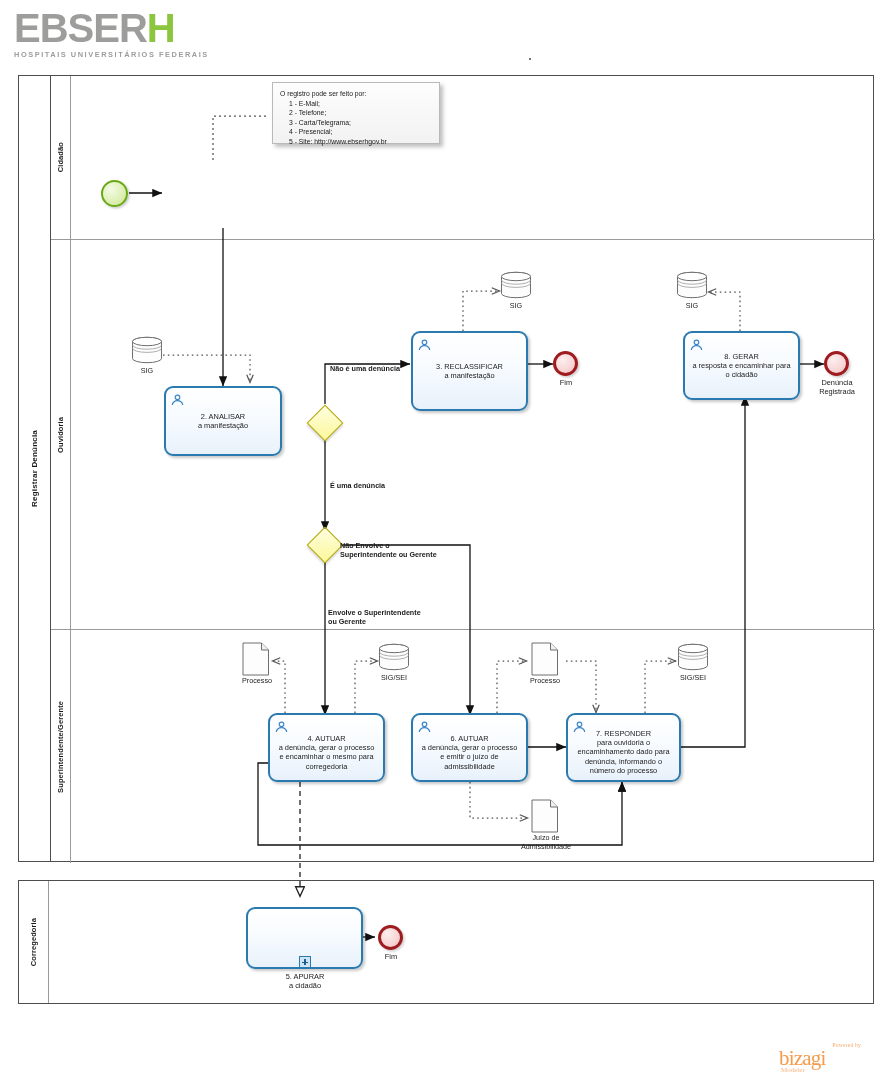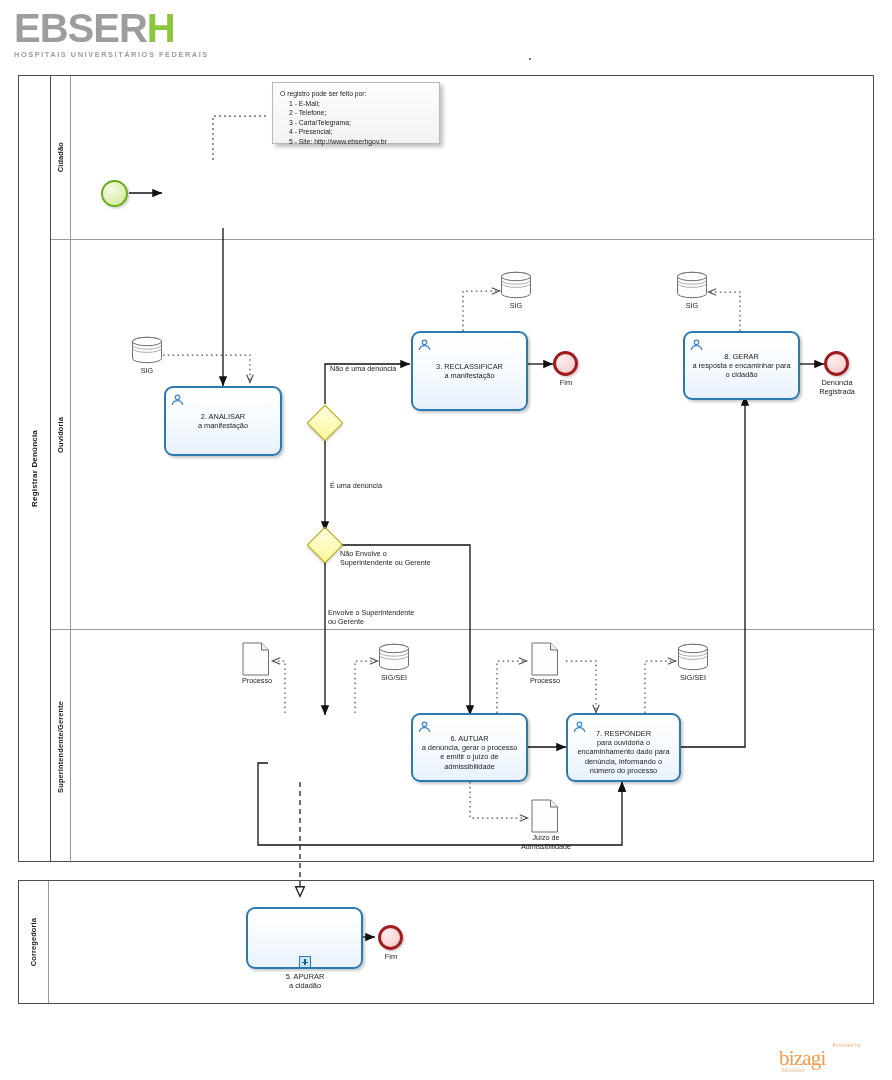--- a/index.html
+++ b/index.html
@@ -58,21 +58,21 @@
   .ds{position:absolute;width:32px;height:28px;}
   .doc{position:absolute;width:28px;height:34px;}
   .art-cap{position:absolute;text-align:center;font-size:7.2px;line-height:9px;white-space:nowrap;}
   .note{position:absolute;box-sizing:border-box;border:1px solid #b9b9b9;
      background:linear-gradient(to bottom,#fdfdfd 0%,#f2f2f2 100%);box-shadow:3px 3px 4px rgba(0,0,0,.25);}
   .note-body{padding:6px 7px;font-size:6.8px;line-height:9.6px;color:#1a1a1a;}
   .note-body div{white-space:nowrap;}
   .note-body .ind{padding-left:9px;}
 
   
-  .elbl{position:absolute;font-size:7.2px;line-height:9.2px;color:#1a1a1a;white-space:nowrap;background:transparent;}
+  .elbl{position:absolute;font-size:7.2px;line-height:9.2px;color:#1a1a1a;white-space:nowrap;background:transparent;font-weight:bold;}
 
   
   #wm{position:absolute;right:29px;bottom:6px;width:84px;text-align:left;font-family:Liberation Serif, serif;}
   #wm .pw{font-size:5.6px;color:#f5a96b;text-align:right;margin-right:2px;letter-spacing:.2px;}
   #wm .bz{font-size:21px;color:#f59b4b;line-height:20px;letter-spacing:-.8px;font-weight:normal;}
   #wm .md{font-size:7px;color:#f5b584;margin-left:2px;margin-top:-2px;}
   .dot{position:absolute;width:2px;height:2px;background:#777;}
 </style>
 </head>
 <body>
@@ -208,21 +208,21 @@
   </div>
 
   <div class="ev ev-end" style="left:378px;top:925px;width:25px;height:25px;"></div>
   <div class="ev-cap" style="left:361px;top:952px;width:60px;">Fim</div>
 
   <div class="gw" style="left:312px;top:410px;"></div>
   <div class="gw" style="left:312px;top:532px;"></div>
 
   <div class="elbl" style="left:330px;top:364px;">Não é uma denúncia</div>
   <div class="elbl" style="left:330px;top:481px;">É uma denúncia</div>
-  <div class="elbl" style="left:340px;top:541px;margin-top:8px;">
+  <div class="elbl" style="left:340px;top:541px;">
     <div>Não Envolve o</div>
     <div>Superintendente ou Gerente</div>
   </div>
   <div class="elbl" style="left:328px;top:608px;">
     <div>Envolve o Superintendente</div>
     <div>ou Gerente</div>
   </div>
 
   <div class="ds" style="left:131px;top:336px;">
     <svg viewBox="0 0 32 28" width="32" height="28">
@@ -334,20 +334,32 @@
         <circle cx="6.5" cy="3.4" r="2.3" fill="none" stroke="#3a86c8" stroke-width="1.2"></circle>
         <path d="M1.3,11 a5.2,4.3 0 0 1 10.4,0" fill="none" stroke="#3a86c8" stroke-width="1.2"></path>
       </svg>
     </span>
     <div class="task-label">
       <div>8. GERAR</div>
       <div>a resposta e encaminhar para o cidadão</div>
     </div>
   </div>
 
+  <div class="task" style="left:268px;top:713px;width:117px;height:69px;">
+    <span class="task-icon">
+      <svg viewBox="0 0 13 12" width="13" height="12">
+        <circle cx="6.5" cy="3.4" r="2.3" fill="none" stroke="#3a86c8" stroke-width="1.2"></circle>
+        <path d="M1.3,11 a5.2,4.3 0 0 1 10.4,0" fill="none" stroke="#3a86c8" stroke-width="1.2"></path>
+      </svg>
+    </span>
+    <div class="task-label offset">
+      <div>4. AUTUAR</div>
+      <div>a denúncia, gerar o processo e encaminhar o mesmo para corregedoria</div>
+    </div>
+  </div>
 
   <div class="task" style="left:411px;top:713px;width:117px;height:69px;">
     <span class="task-icon">
       <svg viewBox="0 0 13 12" width="13" height="12">
         <circle cx="6.5" cy="3.4" r="2.3" fill="none" stroke="#3a86c8" stroke-width="1.2"></circle>
         <path d="M1.3,11 a5.2,4.3 0 0 1 10.4,0" fill="none" stroke="#3a86c8" stroke-width="1.2"></path>
       </svg>
     </span>
     <div class="task-label offset">
       <div>6. AUTUAR</div>

